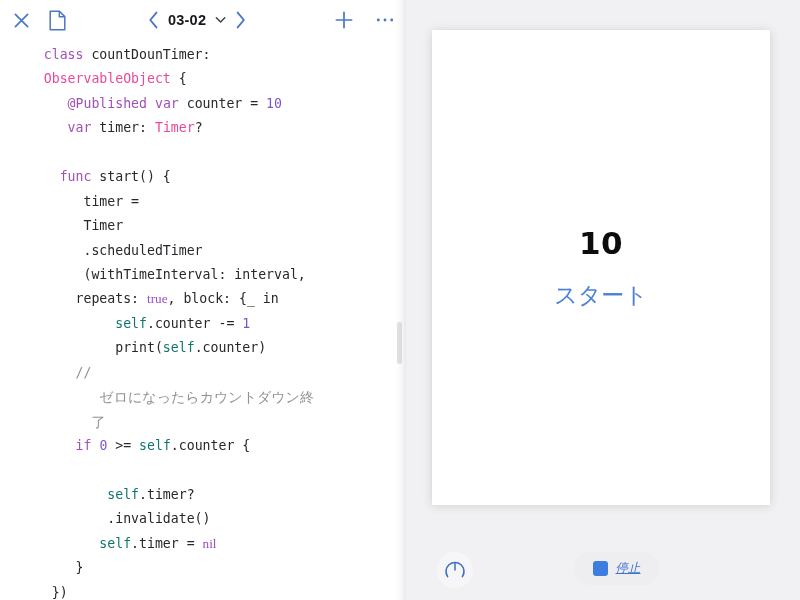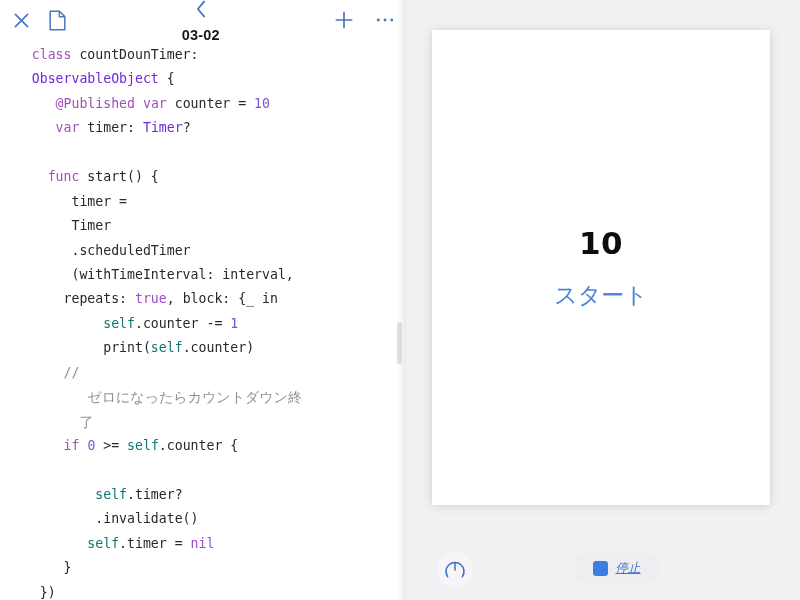--- a/index.html
+++ b/index.html
@@ -28,21 +28,21 @@
   .tb-btn {
     display:flex; align-items:center; justify-content:center;
     color:#4a77c4;
     cursor:pointer;
     background:none; border:none;
   }
   .tb-left { display:flex; align-items:center; gap:18px; }
   .tb-center {
     position:absolute; left:50%; top:0; height:40px;
     transform:translateX(-56%);
-    display:flex; align-items:center; gap:9px;flex-direction:column;
+    display:flex; align-items:center; gap:9px;
   }
   .tb-right { margin-left:auto; display:flex; align-items:center; gap:22px; }
   .doc-label {
     font-size:14.5px; font-weight:bold; color:#16181c;
     letter-spacing:.2px;
     font-family:"Liberation Sans", sans-serif;
   }
   .chev { color:#4a77c4; display:block; }
 
   
@@ -55,24 +55,24 @@
   pre.code {
     margin:0;
     padding:3px 0 0 0;
     font-family:"DejaVu Sans Mono","Liberation Mono",monospace;
     font-size:13.2px;
     line-height:24.45px;
     color:#26282c;
     white-space:pre;
     letter-spacing:0px;
   }
-  pre.code .ln { display:block; height:24.45px; }
+  pre.code .ln { display:block; height:24.45px;padding-left:12px; }
   .kw   { color:#a34fb8; }
-  .kw2  { color:#9b4dca; }
-  .typ  { color:#6d28d9; }
+  .kw2  { color:#9b4dca;font-family:Liberation Serif, serif; }
+  .typ  { color:#ec4899; }
   .attr { color:#a34fb8;text-align:center; }
   .num  { color:#7b54cf; }
   .slf  { color:#0f766e; }
   .cmt  { color:#8f9197; }
   .cmt-j{ color:#8f9197; font-family:"DejaVu Sans","Liberation Sans",sans-serif; font-size:14px; }
   .plain{ color:#26282c; }
 
   
   .vscroll {
     position:absolute;

